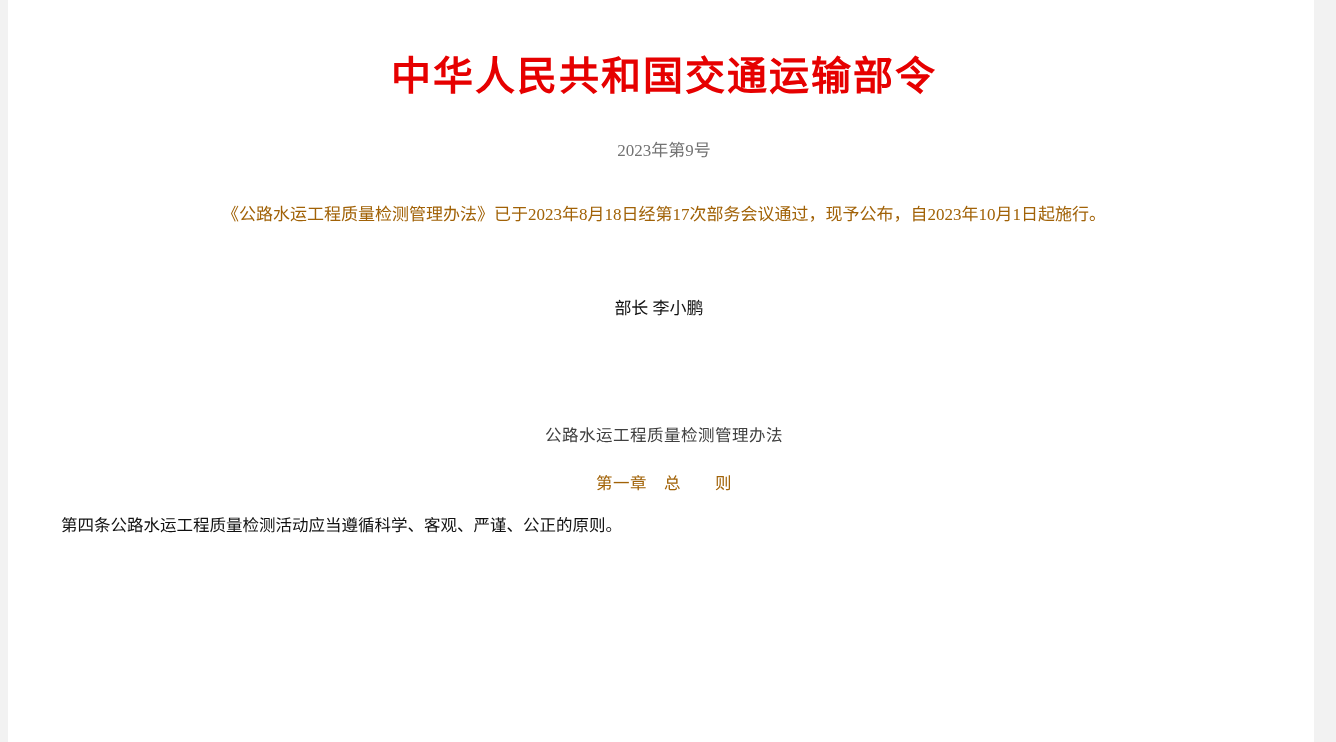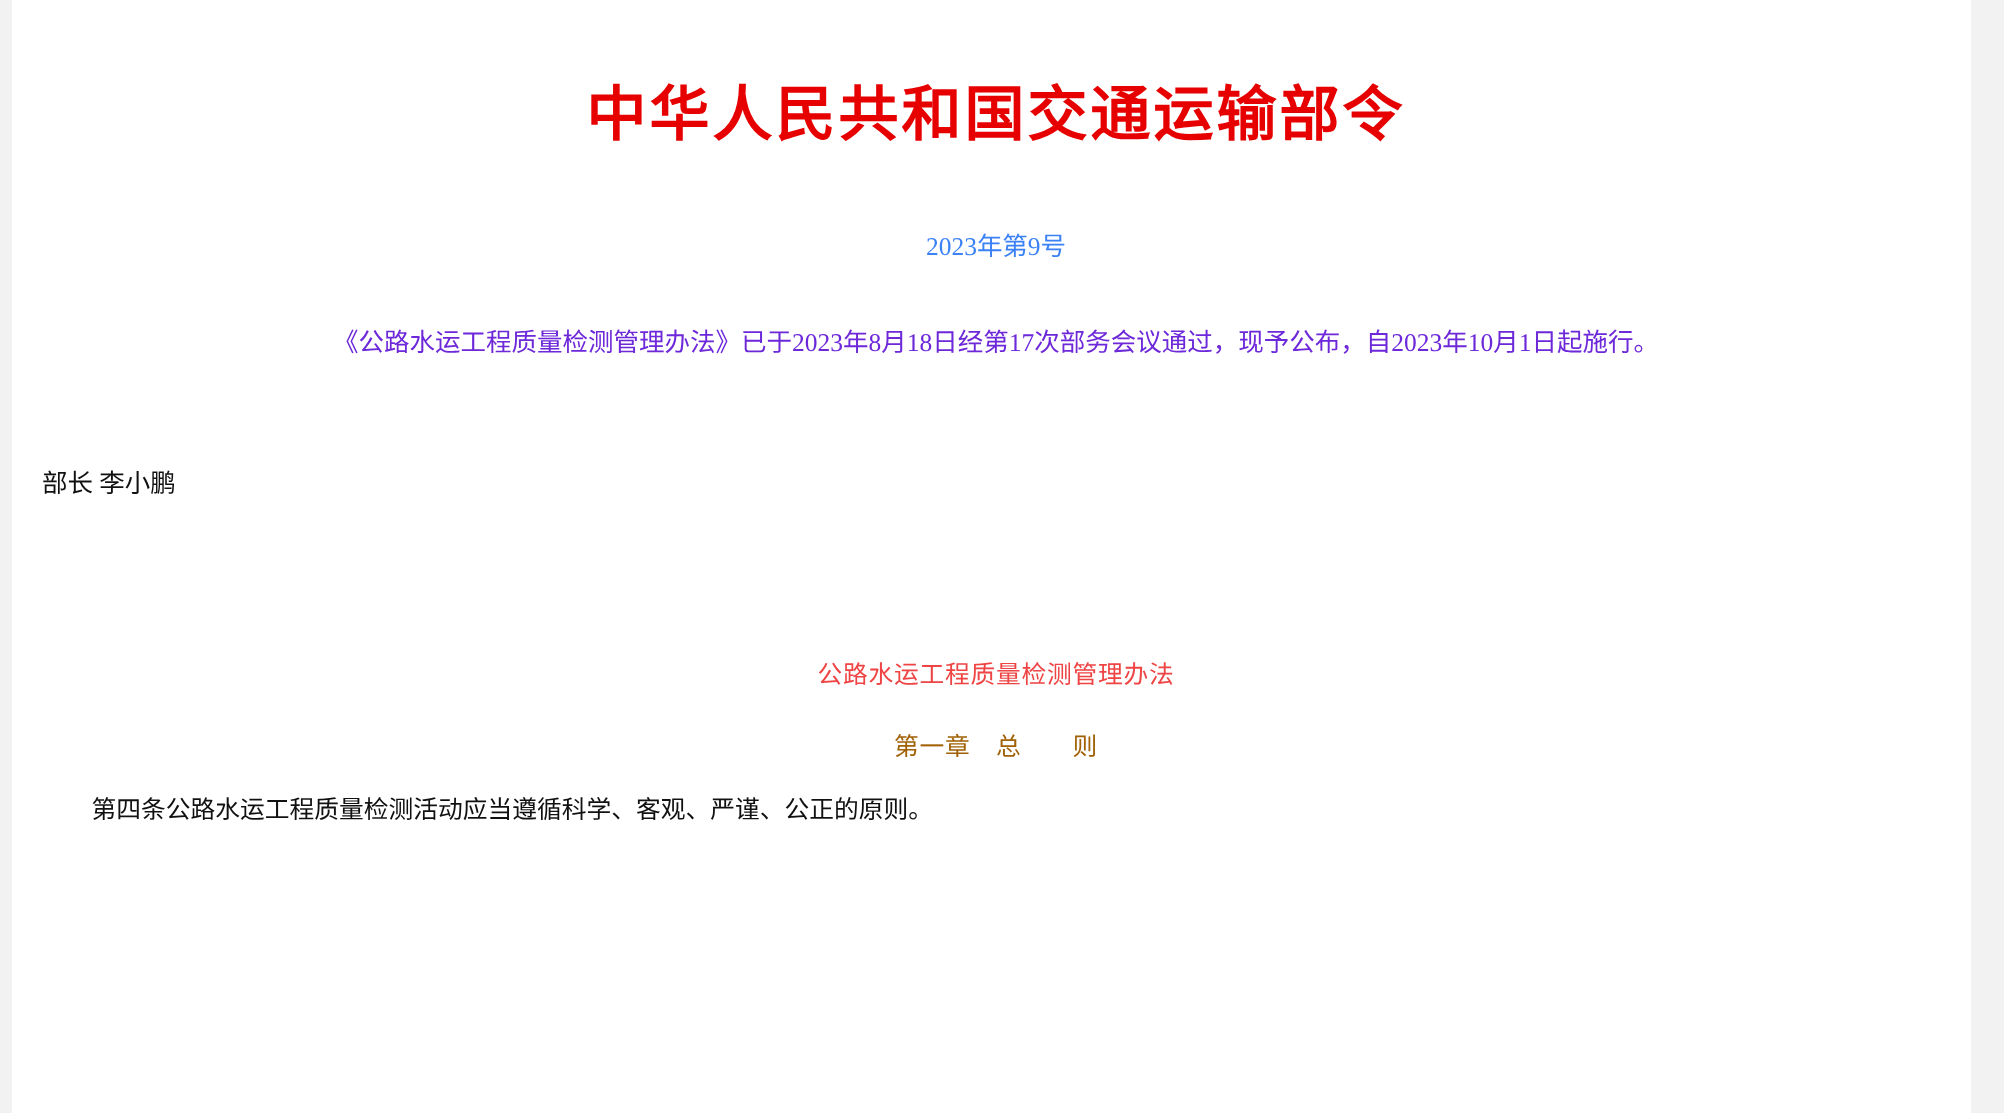--- a/index.html
+++ b/index.html
@@ -46,44 +46,44 @@
     font-weight: bold;
     font-size: 40px;
     letter-spacing: 2px;
     margin-top: 52px;
     line-height: 1.25;
     font-family: "Liberation Serif", "DejaVu Serif", serif;
   }
   .doc-number {
     text-align: center;
     font-size: 17px;
-    color: #3b82f6;
-    margin-top: 48px;
+    color: #737373;
+    margin-top: 34px;
   }
   .announcement {
     text-align: center;
     font-size: 17px;
-    color: #6d28d9;
+    color: #a16207;
     margin-top: 40px;
     line-height: 1.7;
   }
   .signature-block {
     margin-top: 62px;
-    text-align: left;
+    text-align: center;
     padding-right: 10px;
   }
   .signature-line {
     font-size: 17px;
     color: #111;
     line-height: 2.0;
   }
   .reg-title {
     text-align: center;
     font-size: 16.5px;
-    color: #ef4444;
+    color: #404040;
     margin-top: 96px;
     letter-spacing: 0.5px;
   }
   .chapter-title {
     text-align: center;
     font-size: 16.5px;
     color: #a16207;
     margin-top: 24px;
     letter-spacing: 0.5px;
   }

